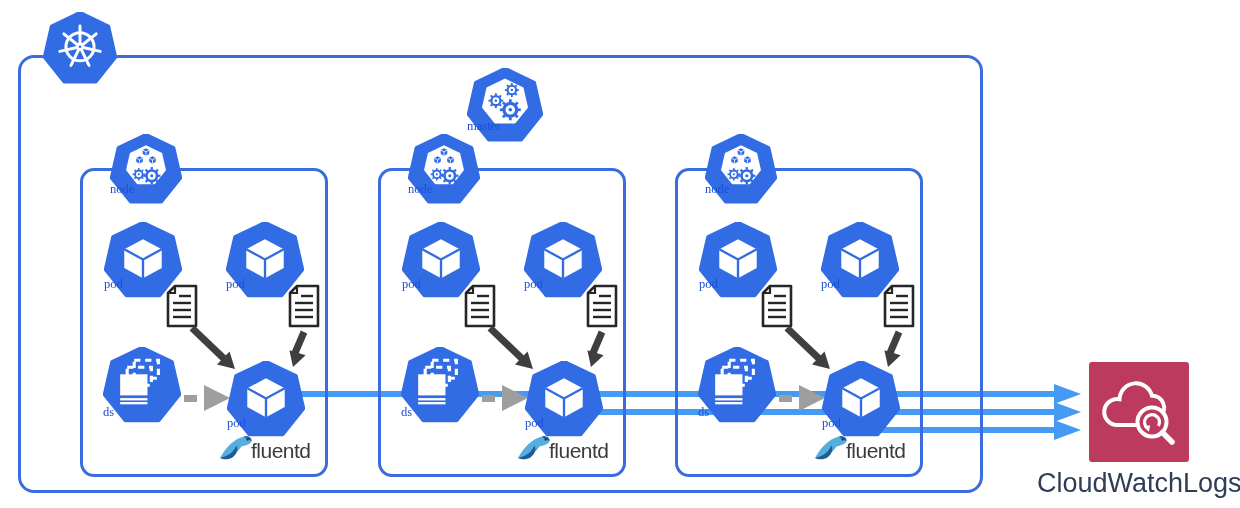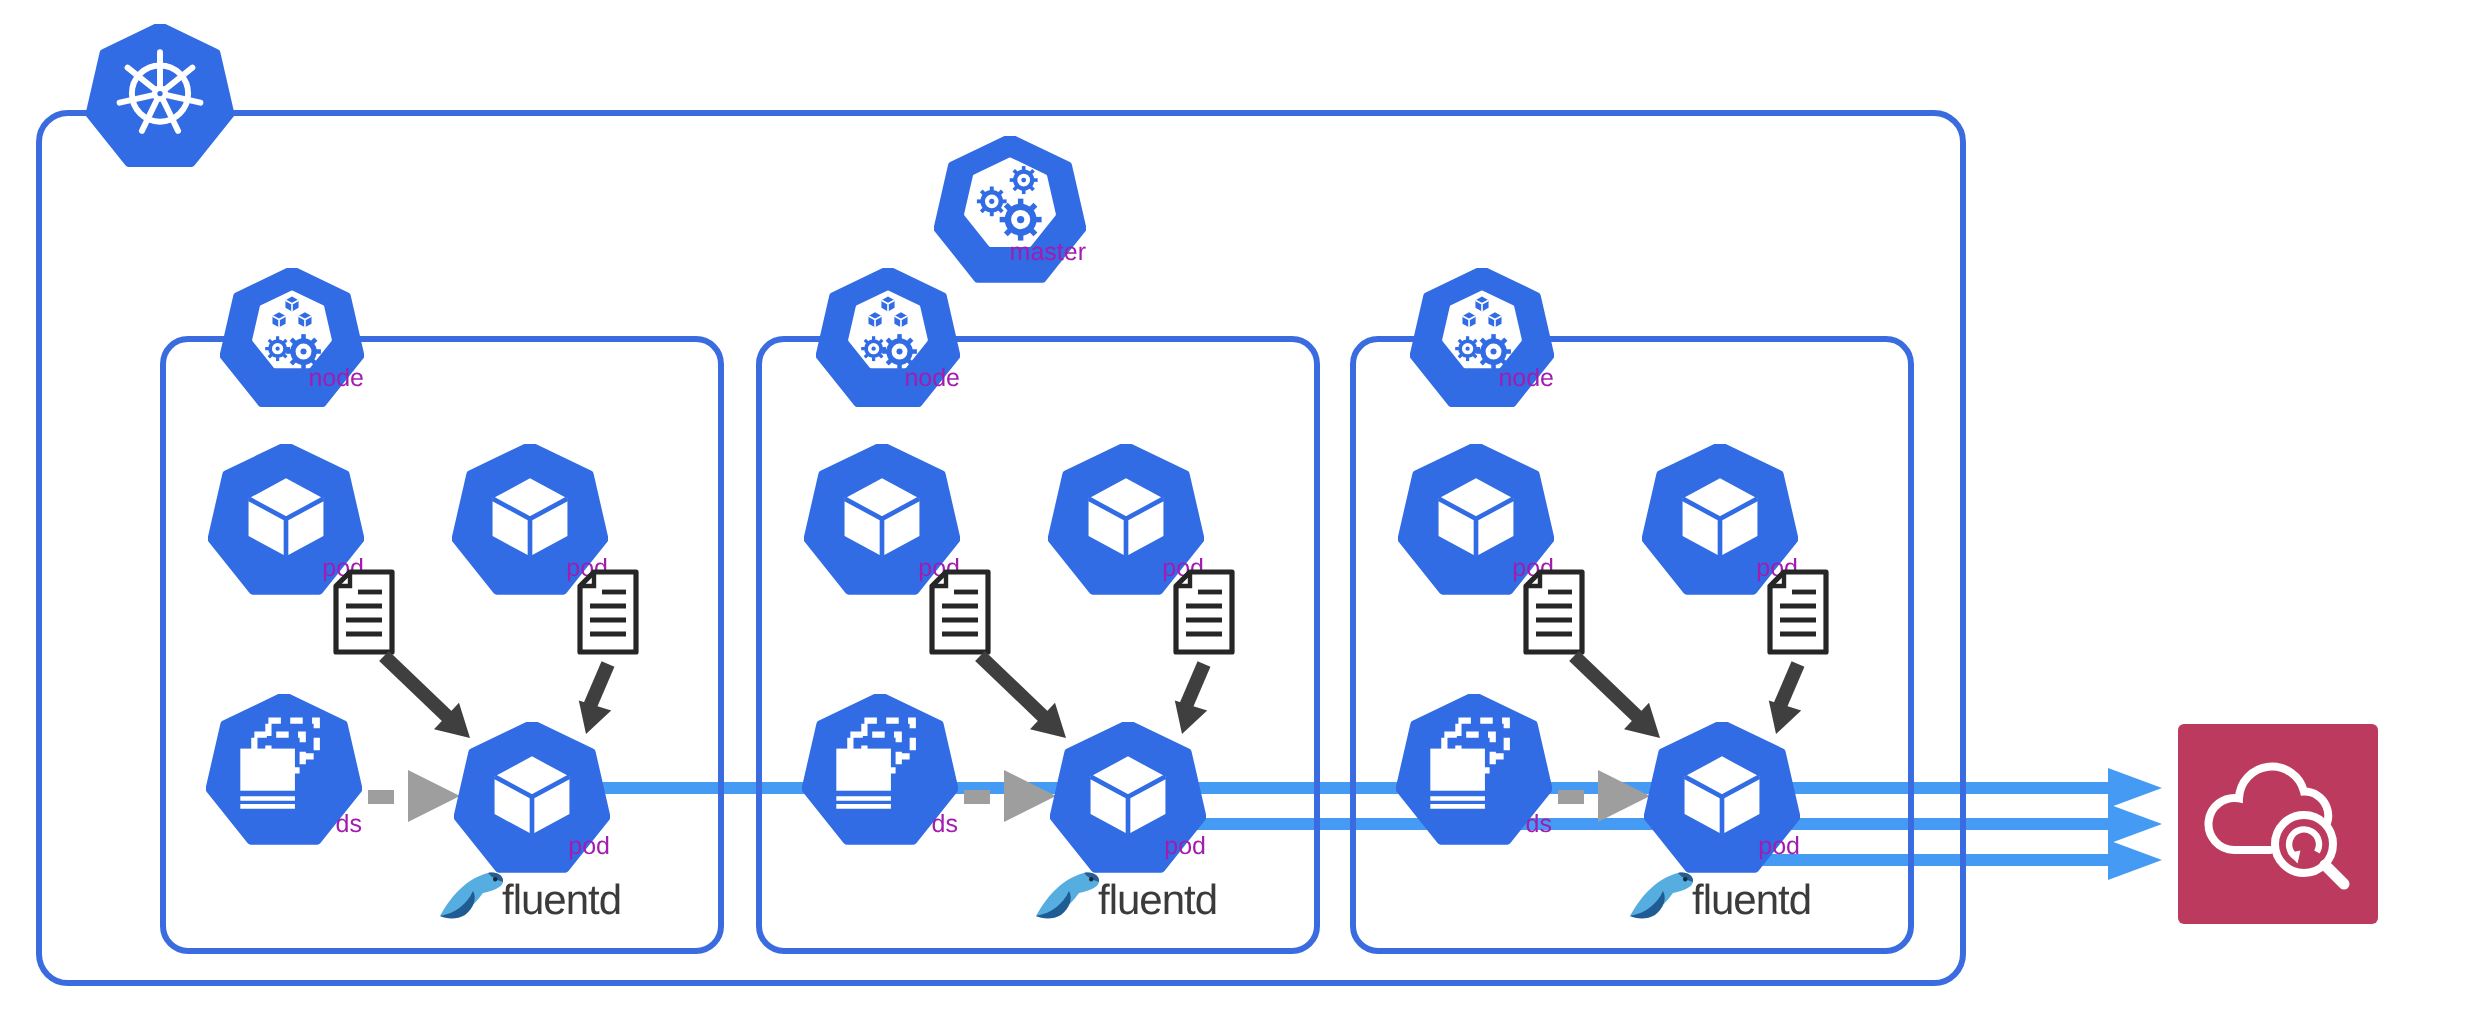--- a/index.html
+++ b/index.html
@@ -2,29 +2,29 @@
 <html><head>
 <meta charset="utf-8">
 <style>
   html,body{margin:0;padding:0;background:#fff;}
   body{width:1240px;height:508px;font-family:"Liberation Sans",sans-serif;}
   #diagram{position:relative;width:1240px;height:508px;background:#fff;overflow:hidden;}
 
   
   .outer-border{position:absolute;left:18px;top:55px;width:959px;height:432px;
     border:3px solid #3a6ce0;border-radius:16px;z-index:2;}
-  .nodebox{position:absolute;top:168px;width:282px;height:309px;}
+  .nodebox{position:absolute;top:168px;width:248px;height:309px;}
   .n1{left:80px}.n2{left:378px}.n3{left:675px}
   .nb-border{position:absolute;left:0;top:0;right:0;bottom:0;
     border:3px solid #3a6ce0;border-radius:14px;z-index:2;}
 
   .icon{position:absolute;z-index:3;}
   .icon svg{display:block;width:100%;height:100%;}
-  .hlabel{position:absolute;left:0;right:0;top:68%;text-align:right;color:#a21caf;
-    font-size:12.5px;line-height:1;letter-spacing:0;}
+  .hlabel{position:absolute;left:0;right:0;top:68%;text-align:left;color:#1d4ed8;
+    font-size:12.5px;line-height:1;letter-spacing:0;font-family:Liberation Serif, serif;}
   .pod .hlabel{top:72%;}
   .ds-ic .hlabel{top:76%;}
 
   .k8s-logo{left:43px;top:12px;width:74px;height:74px;}
   .master-ic{left:467px;top:68px;width:76px;height:76px;}
   .node-ic{left:30px;top:-34px;width:72px;height:72px;}
   .pod1{left:24px;top:54px;width:78px;height:78px;}
   .pod2{left:146px;top:54px;width:78px;height:78px;}
   .ds-ic{left:23px;top:179px;width:78px;height:78px;}
   .fpod{left:147px;top:193px;width:78px;height:78px;}
@@ -357,14 +357,15 @@
   <div class="flow f3"></div>
   <div class="fhead fh1"></div>
   <div class="fhead fh2"></div>
   <div class="fhead fh3"></div>
 
   <div class="cw-icon">
     <svg viewBox="0 0 100 100">
         <use href="#sym-cw"></use>
       </svg>
   </div>
+  <div class="cw-label">CloudWatchLogs</div>
 
 </div>
 
 </body></html>

